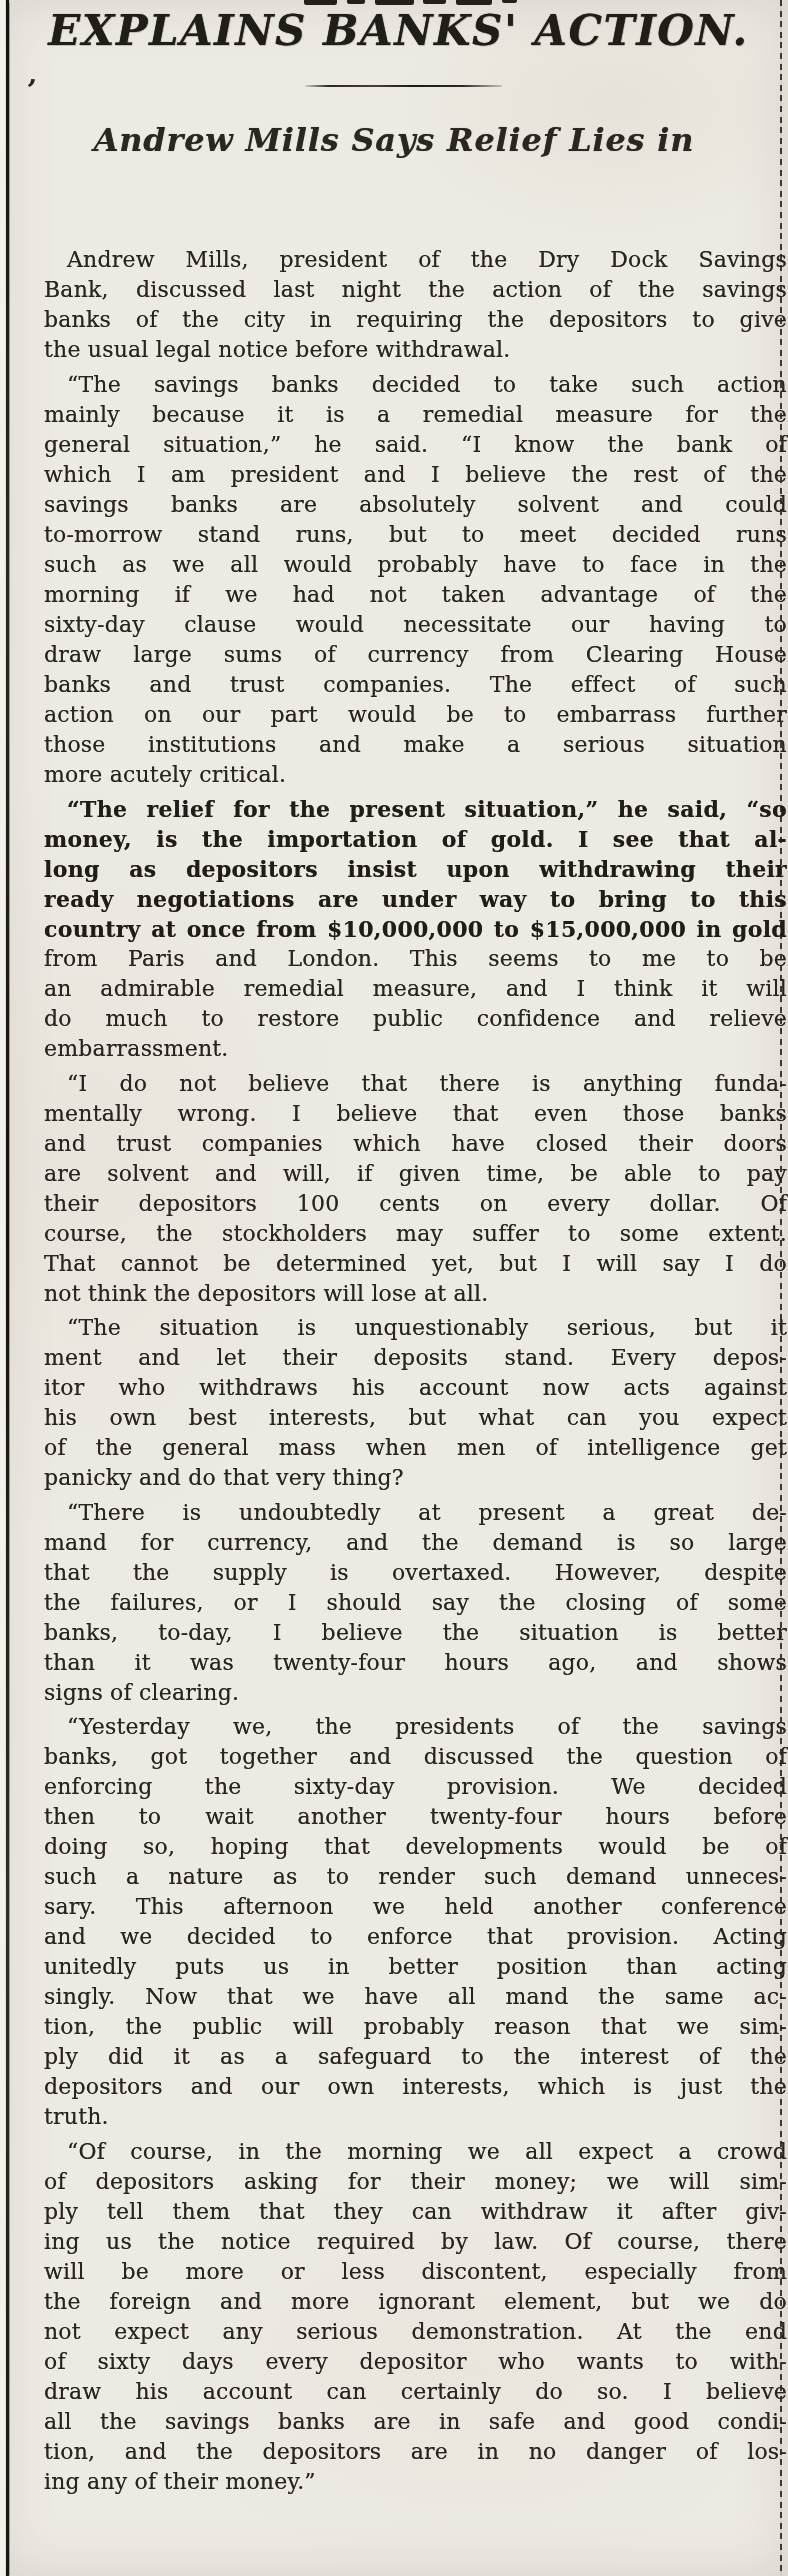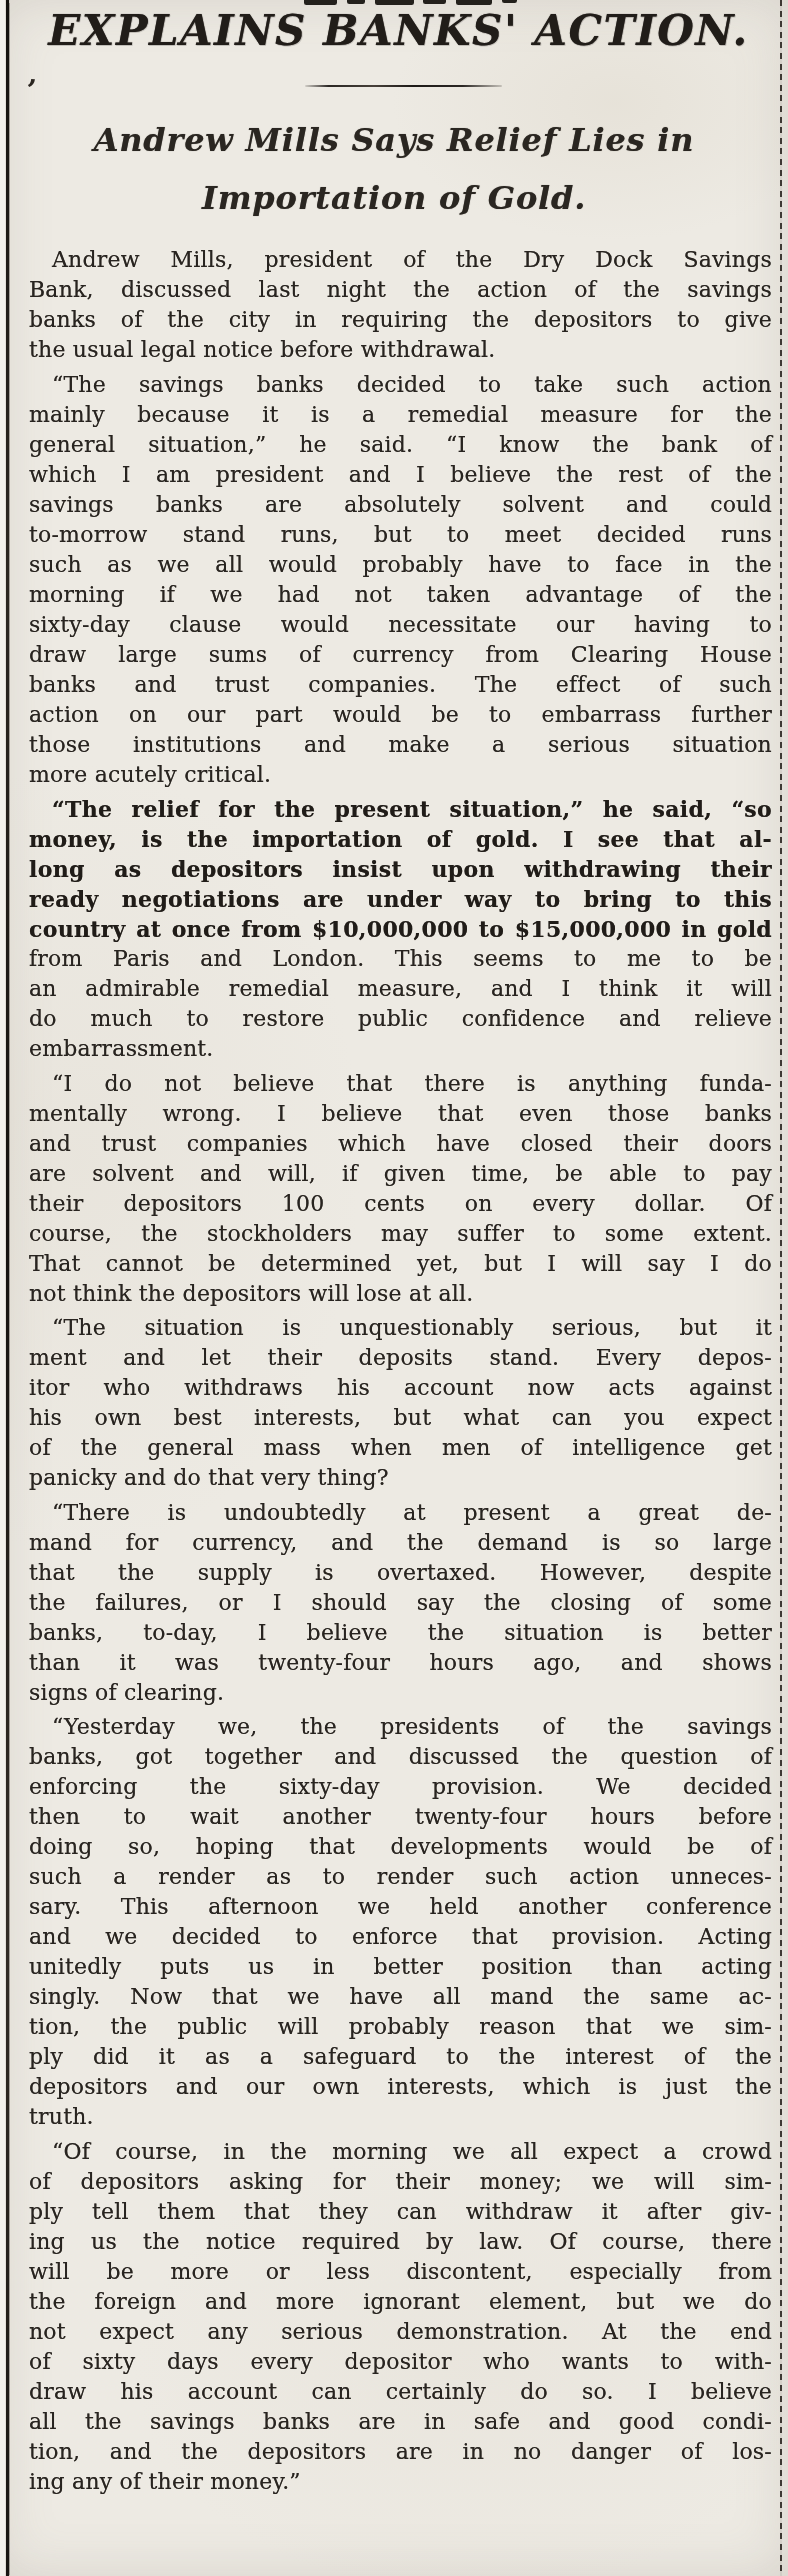--- a/index.html
+++ b/index.html
@@ -62,21 +62,21 @@
   .subhead{
     margin-top:24px;
     text-align:center;
     font-style:italic;font-weight:bold;
     font-size:32px;line-height:58px;
     letter-spacing:0.8px;
     color:#2a2621;
     text-shadow:0 0 0.8px rgba(40,35,29,.6);
   }
   .article{
-    position:absolute;top:245px;left:29px;width:743px;
+    position:absolute;top:245px;left:44px;width:743px;
     text-shadow:0 0 0.5px rgba(45,39,33,.65);
   }
   .para{margin:0 0 4.5px 0;}
   .line{
     font-size:22px;line-height:30px;
     text-align:justify;text-align-last:justify;
     letter-spacing:0.2px;
     white-space:normal;
   }
   .line.first{text-indent:23px;}
@@ -100,21 +100,20 @@
       <i class="f6"></i>
   </div>
 
   <div class="headline">EXPLAINS BANKS' ACTION.</div>
 
   <div class="head-rule"></div>
   <span class="ink-mark">’</span>
 
   <div class="subhead">
     <div>Andrew Mills Says Relief Lies in</div>
-    <div>Importation of Gold.</div>
   </div>
 
   <div class="article">
       <div class="para">
         <div class="line first">Andrew Mills, president of the Dry Dock Savings</div>
         <div class="line">Bank, discussed last night the action of the savings</div>
         <div class="line">banks of the city in requiring the depositors to give</div>
         <div class="line last">the usual legal notice before withdrawal.</div>
       </div>
       <div class="para">
@@ -170,21 +169,21 @@
         <div class="line">banks, to-day, I believe the situation is better</div>
         <div class="line">than it was twenty-four hours ago, and shows</div>
         <div class="line last">signs of clearing.</div>
       </div>
       <div class="para">
         <div class="line first">“Yesterday we, the presidents of the savings</div>
         <div class="line">banks, got together and discussed the question of</div>
         <div class="line">enforcing the sixty-day provision. We decided</div>
         <div class="line">then to wait another twenty-four hours before</div>
         <div class="line">doing so, hoping that developments would be of</div>
-        <div class="line">such a render as to render such action unneces-</div>
+        <div class="line">such a nature as to render such demand unneces-</div>
         <div class="line">sary. This afternoon we held another conference</div>
         <div class="line">and we decided to enforce that provision. Acting</div>
         <div class="line">unitedly puts us in better position than acting</div>
         <div class="line">singly. Now that we have all mand the same ac-</div>
         <div class="line">tion, the public will probably reason that we sim-</div>
         <div class="line">ply did it as a safeguard to the interest of the</div>
         <div class="line">depositors and our own interests, which is just the</div>
         <div class="line last">truth.</div>
       </div>
       <div class="para">

